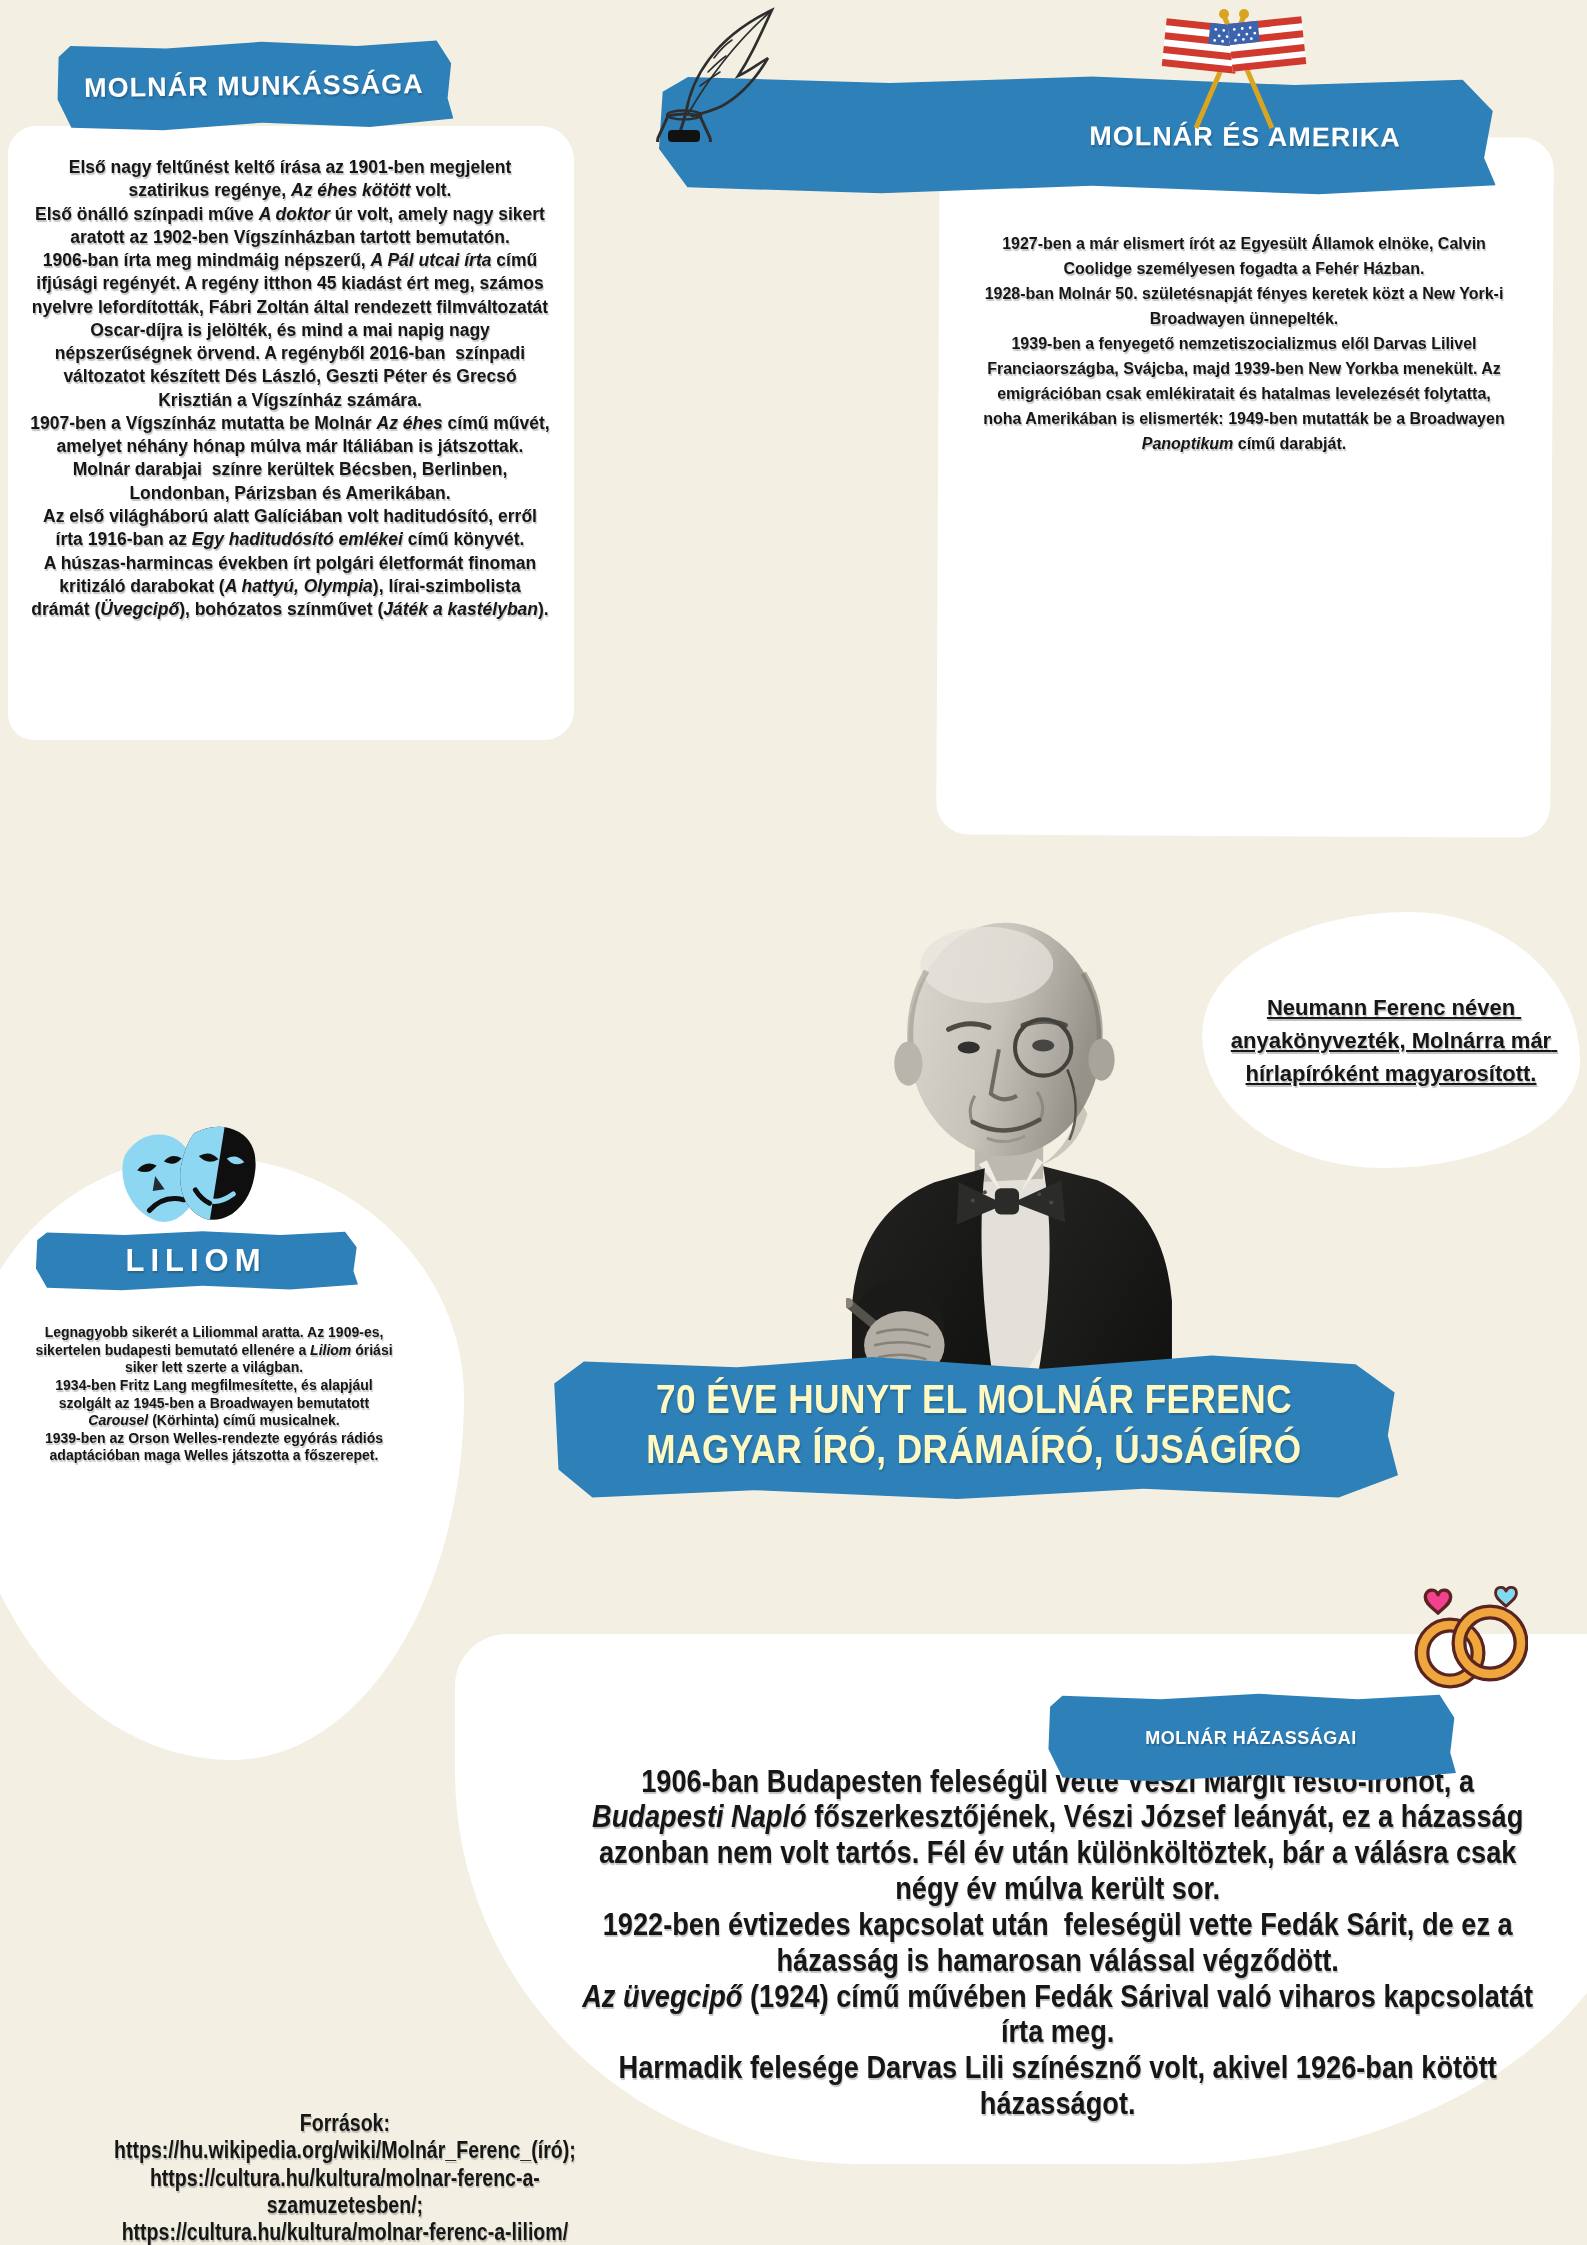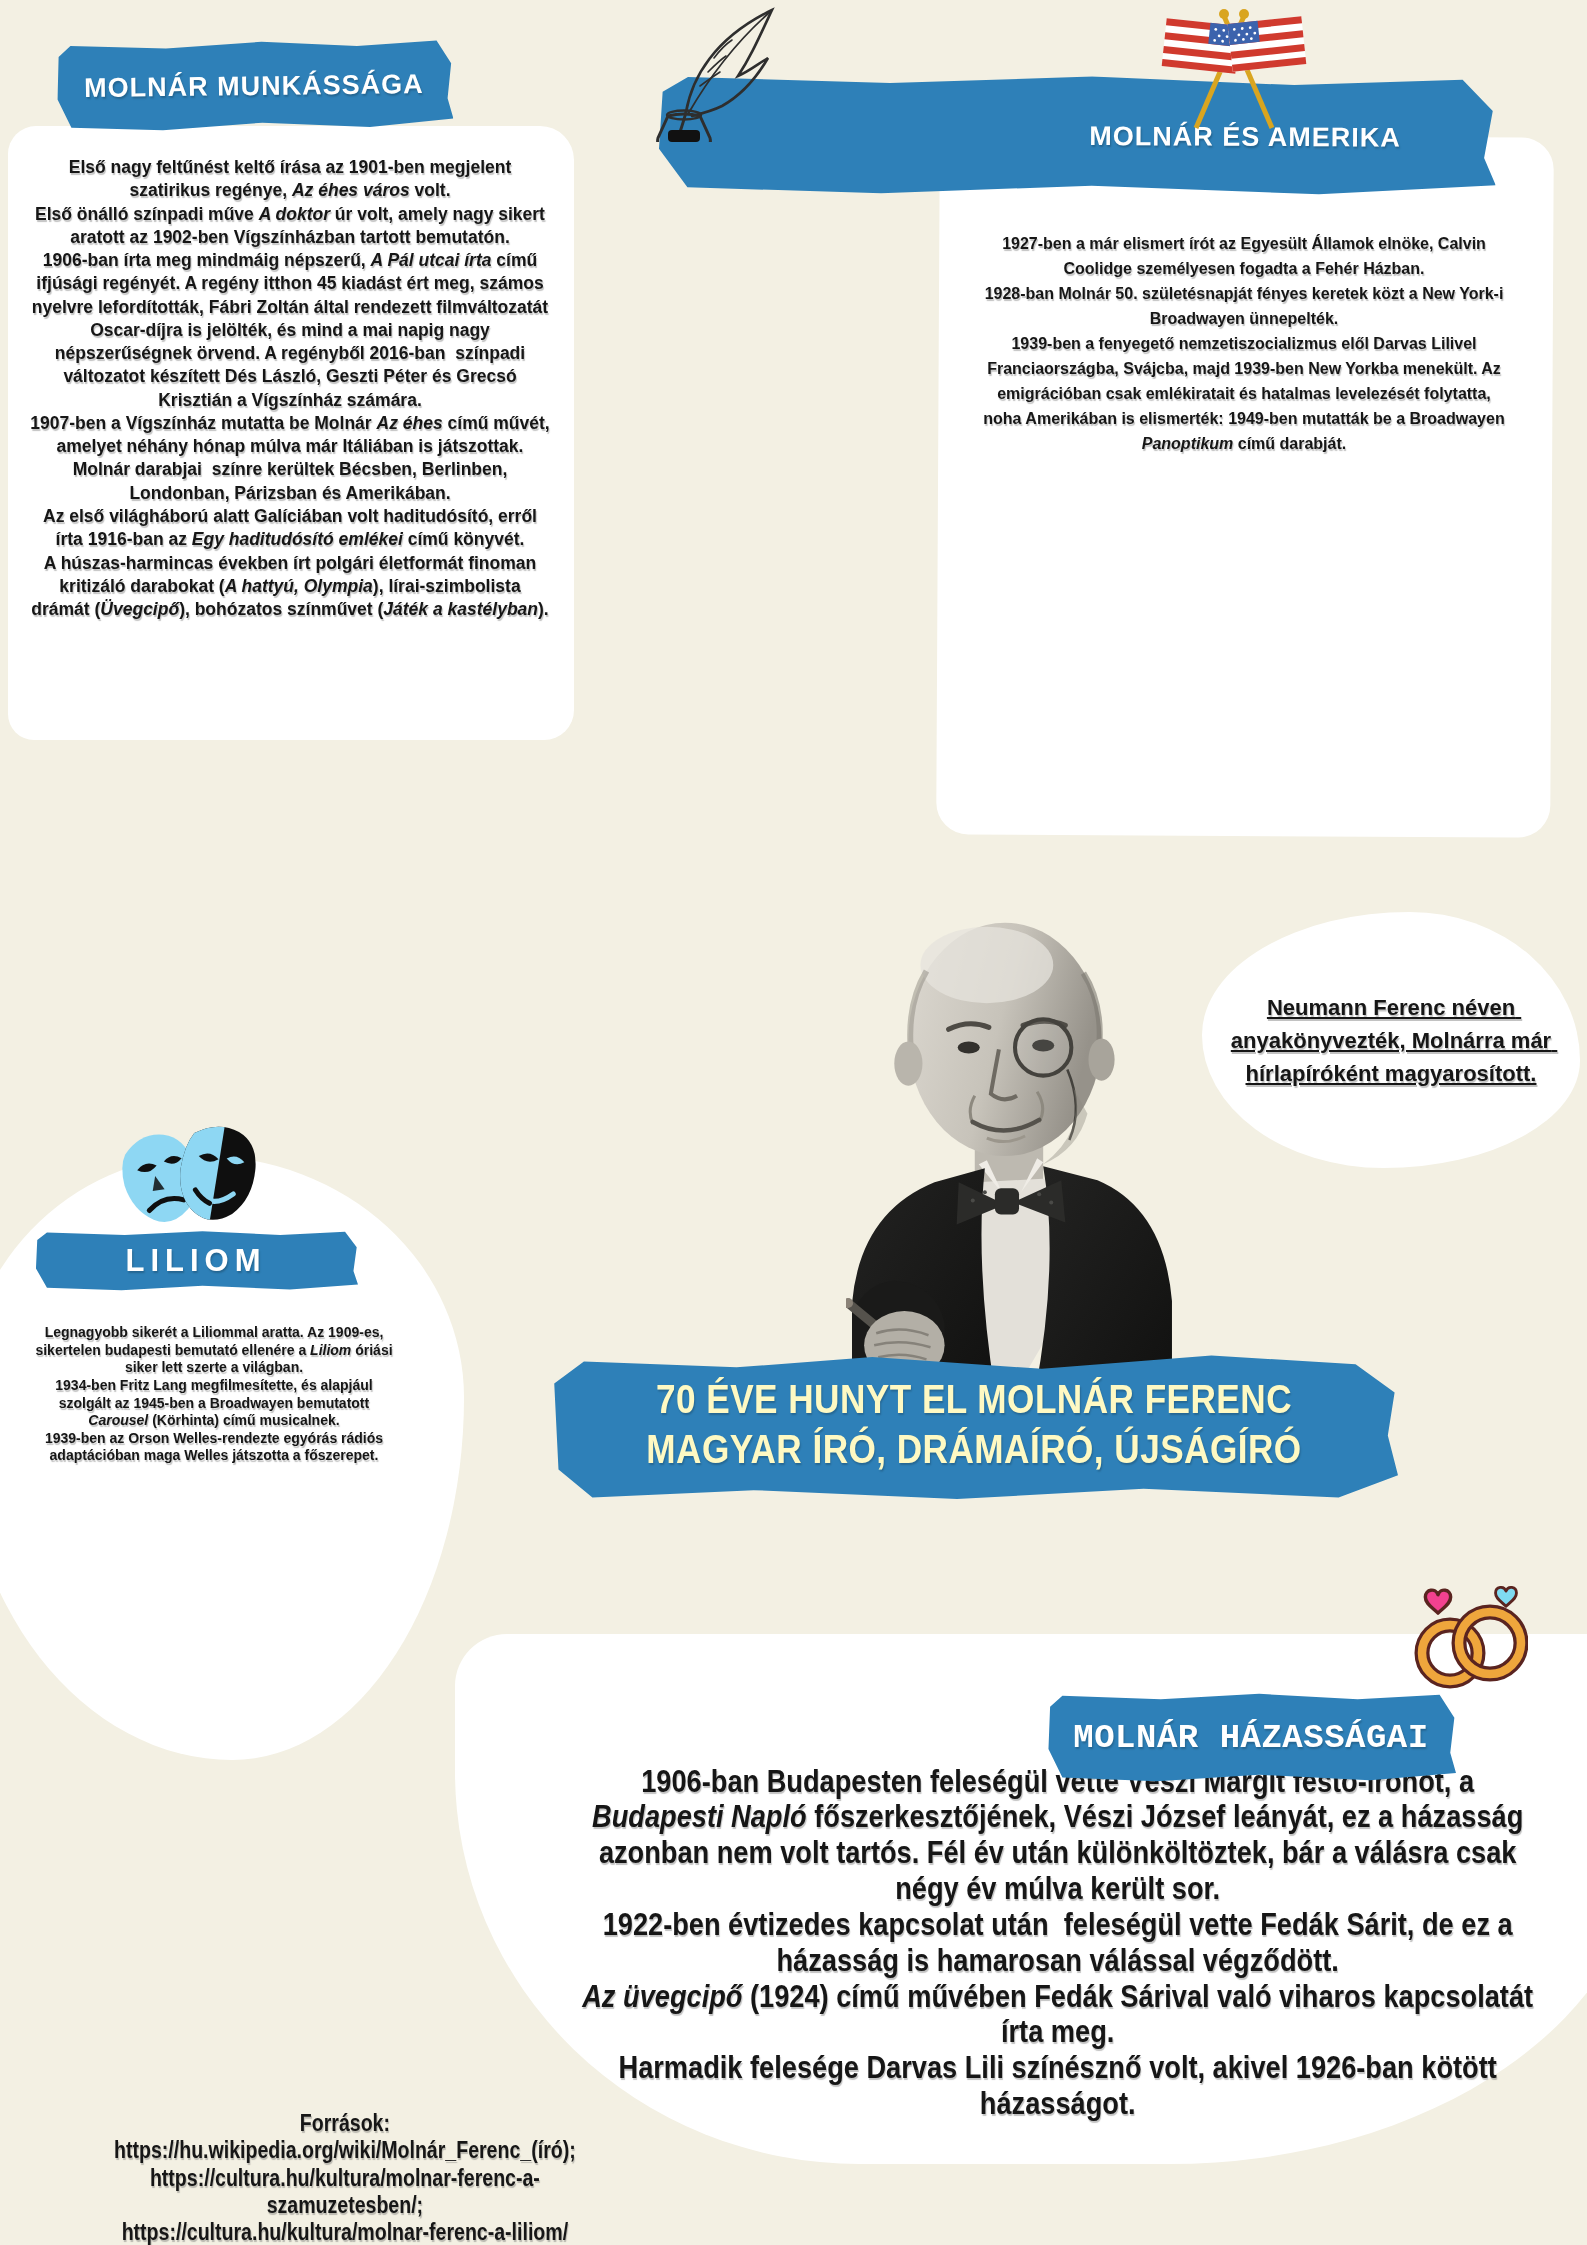--- a/index.html
+++ b/index.html
@@ -43,21 +43,21 @@
   #liliom-text{left:34px;top:1316px;width:360px;font-size:14px;line-height:1.26;z-index:2;margin-top:8px;}
   
   #banner-title{
     position:absolute;left:550px;top:1354px;width:848px;height:148px;background:#2e80b8;
     color:#fef9c3;font-weight:700;text-align:center;z-index:5;padding-top:20px;box-sizing:border-box;
     text-shadow:1px 2px 2px rgba(0,0,0,0.2);
     clip-path:polygon(0.5% 20%,4% 5%,22% 9%,38% 2%,58% 10%,78% 1%,95% 7%,99.6% 26%,98.8% 55%,100% 82%,93% 97%,70% 91%,48% 98%,24% 92%,5% 97%,1% 78%);
   }
   #banner-title .ln{font-size:40px;line-height:1.25;white-space:nowrap;transform:scaleX(0.88);transform-origin:50% 50%;letter-spacing:0.5px;}
   
-  #badge-hazassagai{left:1046px;top:1692px;width:410px;height:92px;font-size:34px;letter-spacing:0.5px;z-index:6;font-family:Liberation Mono, monospace;}
+  #badge-hazassagai{left:1046px;top:1692px;width:410px;height:92px;font-size:18px;letter-spacing:0.5px;z-index:6;}
   #rings-icon{position:absolute;left:1410px;top:1576px;width:118px;height:126px;z-index:7;}
   #blob-hazassagai{left:455px;top:1634px;width:1190px;height:530px;border-radius:52px 52px 40% 34% / 52px 52px 62% 74%;z-index:1;}
   #hazassagai-text{left:575px;top:1692px;width:965px;font-size:32px;line-height:1.12;z-index:2;}
   
   #sources-text{left:85px;top:2056px;width:520px;font-size:23px;line-height:1.18;z-index:2;white-space:pre-wrap;}
 </style>
 </head>
 <body>
 
 <div id="canvas">
@@ -110,21 +110,21 @@
       <circle cx="6" cy="17" r="1.4" fill="#fff"></circle>
         <circle cx="14" cy="17" r="1.4" fill="#fff"></circle>
         <circle cx="22" cy="17" r="1.4" fill="#fff"></circle>
     </g>
   </svg>
 
   <div class="badge" id="badge-munkassaga">
     <span>MOLNÁR MUNKÁSSÁGA</span>
   </div>
   <div class="blob" id="blob-munkassaga"></div>
-  <div class="blobtext" id="munkassaga-text">Első nagy feltűnést keltő írása az 1901-ben megjelent szatirikus regénye, <i>Az éhes város</i> volt.
+  <div class="blobtext" id="munkassaga-text">Első nagy feltűnést keltő írása az 1901-ben megjelent szatirikus regénye, <i>Az éhes kötött</i> volt.
 Első önálló színpadi műve <i>A doktor</i> úr volt, amely nagy sikert aratott az 1902-ben Vígszínházban tartott bemutatón.
 1906-ban írta meg mindmáig népszerű, <i>A Pál utcai írta</i> című ifjúsági regényét. A regény itthon 45 kiadást ért meg, számos nyelvre lefordították, Fábri Zoltán által rendezett filmváltozatát Oscar-díjra is jelölték, és mind a mai napig nagy népszerűségnek örvend. A regényből 2016-ban  színpadi változatot készített Dés László, Geszti Péter és Grecsó Krisztián a Vígszínház számára.
 1907-ben a Vígszínház mutatta be Molnár <i>Az éhes</i> című művét, amelyet néhány hónap múlva már Itáliában is játszottak. Molnár darabjai  színre kerültek Bécsben, Berlinben, Londonban, Párizsban és Amerikában.
 Az első világháború alatt Galíciában volt haditudósító, erről írta 1916-ban az <i>Egy haditudósító emlékei</i> című könyvét.
 A húszas-harmincas években írt polgári életformát finoman kritizáló darabokat (<i>A hattyú, Olympia</i>), lírai-szimbolista drámát (<i>Üvegcipő</i>), bohózatos színművet (<i>Játék a kastélyban</i>).</div>
 
   <div class="badge" id="badge-amerika">
     <span>MOLNÁR ÉS AMERIKA</span>
   </div>
   <div class="blob" id="blob-amerika"></div>

